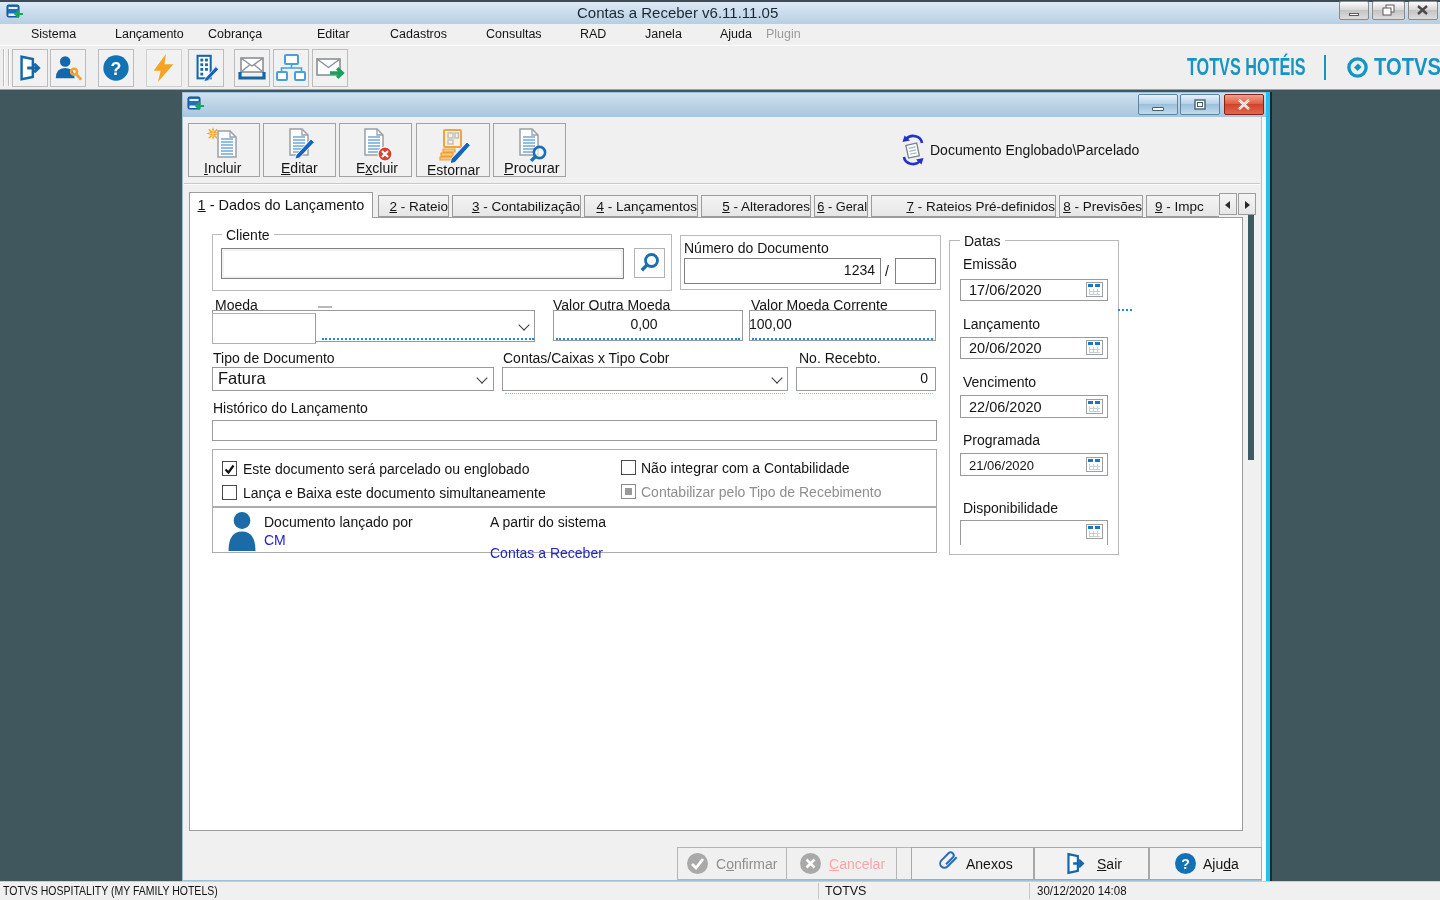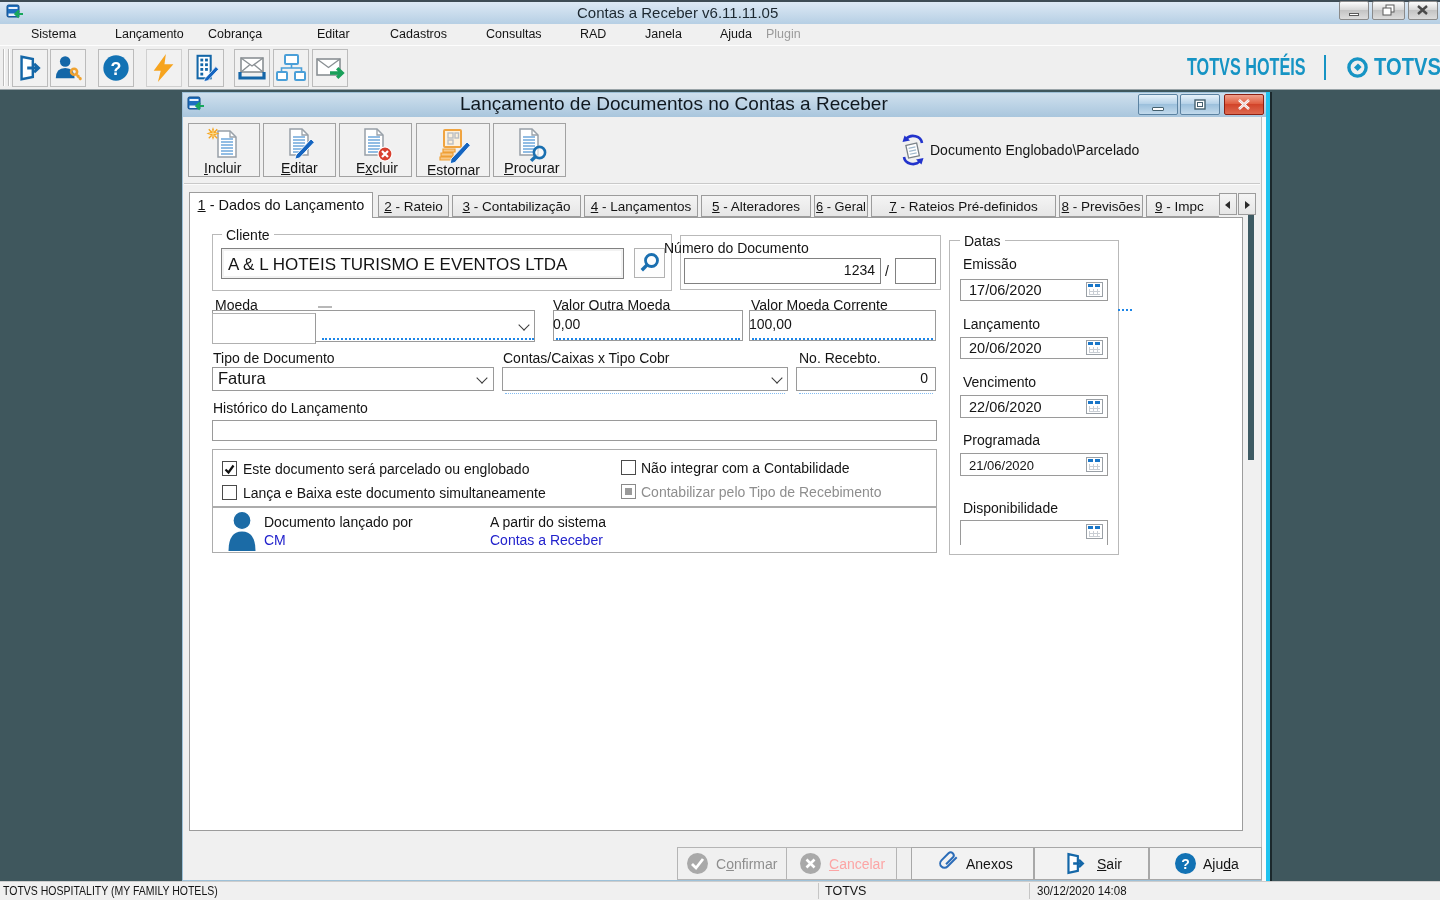--- a/index.html
+++ b/index.html
@@ -15,21 +15,21 @@
 .cb{position:absolute;width:15px;height:15px;background:#fff;border:1px solid #4a4a4a}
 .vline{position:absolute;width:1px;background:#c6c6c6}
 .dash{position:absolute;height:0;border-bottom:2px dotted #1d86e8}
 .cal{position:absolute;width:17px;height:15px;border:1px solid #9aa0a6;background:#fff}
 .cal:before{content:"";position:absolute;left:1px;top:1px;width:5px;height:3px;background:#1976c8;box-shadow:7px 0 0 #1976c8}
 .cal:after{content:"";position:absolute;left:2px;top:6px;width:11px;height:6px;background:
  repeating-linear-gradient(90deg,#c9ced4 0 1px,transparent 1px 4px),
  repeating-linear-gradient(0deg,#c9ced4 0 1px,transparent 1px 3px)}
 .tbtn{position:absolute;width:36px;height:38px;border:1px solid #bcbcbc;background:#f1f1f1;display:flex;align-items:center;justify-content:center}
 .dbtn{position:absolute;height:54px;border:1px solid #a2a2a2;background:#f1f1f1;text-align:center;font-size:13px;color:#141414}
-.tab{position:absolute;border:1px solid #9c9c9c;background:linear-gradient(#f4f4f4,#e6e6e6);font-size:13.5px;color:#141414;text-align:center;line-height:21px;white-space:nowrap;overflow:hidden}
+.tab{position:absolute;border:1px solid #9c9c9c;background:linear-gradient(#f4f4f4,#e6e6e6);font-size:13.5px;color:#141414;text-align:right;line-height:21px;white-space:nowrap;overflow:hidden}
 u{text-decoration:underline}
 </style></head>
 <body>
 <div id="page">
 
 <div class="ab" style="left:0;top:0;width:1440px;height:24px;background:linear-gradient(#dde9f5,#b6cfe4);border-top:2px solid #3e4c55"></div>
 <div class="ab" style="left:6px;top:4px;width:18px;height:17px">
 <svg width="18" height="17" viewBox="0 0 18 17">
         <rect x="1" y="1" width="12" height="12" rx="1.5" fill="#1d6fc0" stroke="#0f4a86"></rect>
         <rect x="2.5" y="3" width="9" height="2" fill="#e8f2fc"></rect>
@@ -157,21 +157,20 @@
 
 <div class="ab" style="left:183px;top:93px;width:1084px;height:24px;background:linear-gradient(#cfe0ee,#a9c6dd)"></div>
 <div class="ab" style="left:187px;top:96px;width:18px;height:17px">
 <svg width="18" height="17" viewBox="0 0 18 17">
         <rect x="1" y="1" width="12" height="12" rx="1.5" fill="#1d6fc0" stroke="#0f4a86"></rect>
         <rect x="2.5" y="3" width="9" height="2" fill="#e8f2fc"></rect>
         <rect x="2.5" y="9.5" width="9" height="2.5" fill="#e8f2fc"></rect>
         <path d="M17 10 h-7 m3-3.4 l-3.6 3.4 3.6 3.4" fill="none" stroke="#18a85c" stroke-width="2.2"></path>
       </svg>
 </div>
-<div class="lbl" style="left:460px;top:92.5px;font-size:19px;line-height:21px;color:#10181f">Lançamento de Documentos no Contas a Receber</div>
 <div class="ab" style="left:1138px;top:94px;width:40px;height:21px;background:linear-gradient(#e8f2fa,#b6d2e8 45%,#9cc0dc 50%,#c2daec);border:1px solid #5c83a2;border-radius:2px">
       <div class="ab" style="left:13px;top:12px;width:12px;height:4px;background:#fdfdfd;border:1px solid #44606e;border-radius:1px"></div>
     </div>
 <div class="ab" style="left:1180px;top:94px;width:40px;height:21px;background:linear-gradient(#e8f2fa,#b6d2e8 45%,#9cc0dc 50%,#c2daec);border:1px solid #5c83a2;border-radius:2px">
 <svg width="38" height="19">
         <rect x="14" y="5" width="10" height="9" fill="#fdfdfd" stroke="#44606e" stroke-width="1.4"></rect>
         <rect x="16.5" y="7.5" width="5" height="4" fill="none" stroke="#44606e"></rect>
       </svg></div>
 <div class="ab" style="left:1224px;top:94px;width:40px;height:21px;background:linear-gradient(#f0a08c,#e05f42 45%,#d2442a 50%,#dd6950);border:1px solid #8c2012;border-radius:2px">
 <svg width="38" height="19">
@@ -293,43 +292,42 @@
       <div class="ab" style="left:6px;top:7px;width:0;height:0;border-top:4px solid transparent;border-bottom:4px solid transparent;border-left:5px solid #2a2a2a"></div>
     </div>
 
 <div class="ab" style="left:189px;top:217px;width:1054px;height:614px;background:#fff;border:1px solid #9c9c9c"></div>
 
 <div class="ab" style="left:189px;top:192px;width:184px;height:26px;background:#fff;border:1px solid #9c9c9c;border-bottom:none;font-size:14.5px;color:#141414;text-align:center;line-height:24px"><u>1</u> - Dados do Lançamento</div>
 
 <div class="gb" style="left:212px;top:234px;width:460px;height:57px"></div>
 <div class="lbl" style="left:222px;top:228px;background:#fff;padding:0 4px">Cliente</div>
 <div class="inp" style="left:221px;top:248px;width:403px;height:31px;box-shadow:inset 0 0 0 2px #f2f2f2"></div>
-<div class="lbl" style="left:228px;top:255px;font-size:17px;line-height:19px">A &amp; L HOTEIS TURISMO E EVENTOS LTDA</div>
 <div class="ab" style="left:634px;top:248px;width:31px;height:30px;border:1px solid #b2b2b2;background:#fdfdfd">
 <svg width="29" height="28" viewBox="0 0 29 28">
         <circle cx="16.5" cy="11.5" r="6" fill="none" stroke="#1a6fb0" stroke-width="2.8"></circle>
         <path d="M12 16 l-5.2 5.2" stroke="#1a6fb0" stroke-width="3.4"></path>
       </svg></div>
 
 <div class="gb" style="left:680px;top:235px;width:261px;height:55px"></div>
-<div class="lbl" style="left:664px;top:241px">Número do Documento</div>
+<div class="lbl" style="left:684px;top:241px">Número do Documento</div>
 <div class="inp" style="left:684px;top:258px;width:197px;height:26px"></div>
 <div class="lbl" style="left:684px;top:263px;width:191px;text-align:right;font-size:14px">1234</div>
 <div class="lbl" style="left:885px;top:264px;font-size:14px">/</div>
 <div class="inp" style="left:895px;top:258px;width:41px;height:26px"></div>
 
 <div class="lbl" style="left:215px;top:298px">Moeda</div>
 <div class="inp" style="left:212px;top:310px;width:323px;height:32px;border-color:#9a9a9a"></div>
 <div class="ab" style="left:212px;top:313px;width:104px;height:31px;border:1px solid #b0b0b0;border-right-color:#9a9a9a;background:#fff"></div>
 <div class="chv" style="left:520px;top:321px"></div>
 <div class="dash" style="left:322px;top:338px;width:212px"></div>
 <div class="ab" style="left:318px;top:306px;width:14px;height:2px;background:#b8b8b8"></div>
 <div class="lbl" style="left:553px;top:298px">Valor Outra Moeda</div>
 <div class="inp" style="left:553px;top:310px;width:190px;height:31px;border-color:#9a9a9a"></div>
-<div class="lbl" style="left:553px;top:317px;width:182px;text-align:left;font-size:14px">0,00</div>
+<div class="lbl" style="left:553px;top:317px;width:182px;text-align:center;font-size:14px">0,00</div>
 <div class="dash" style="left:556px;top:338px;width:184px"></div>
 <div class="lbl" style="left:751px;top:298px">Valor Moeda Corrente</div>
 <div class="inp" style="left:749px;top:310px;width:187px;height:31px;border-color:#9a9a9a"></div>
 <div class="lbl" style="left:749px;top:317px;width:179px;text-align:left;font-size:14px">100,00</div>
 <div class="dash" style="left:752px;top:338px;width:181px"></div>
 
 <div class="lbl" style="left:213px;top:351px">Tipo de Documento</div>
 <div class="inp" style="left:212px;top:367px;width:282px;height:24px;border-color:#9a9a9a"></div>
 <div class="lbl" style="left:218px;top:369px;font-size:16.5px;line-height:18px">Fatura</div>
 <div class="chv" style="left:478px;top:374px"></div>
@@ -361,21 +359,21 @@
 
 <div class="gb" style="left:212px;top:507px;width:725px;height:46px;border-color:#acacac"></div>
 <div class="ab" style="left:228px;top:511px">
 <svg width="28" height="40" viewBox="0 0 28 40">
         <path d="M0.5 40 Q0.5 20.5 14 20.5 Q27.5 20.5 27.5 40 z" fill="#1b6ba6"></path>
         <circle cx="14" cy="9.5" r="9" fill="#1b6ba6" stroke="#fff" stroke-width="1.2"></circle>
       </svg></div>
 <div class="lbl" style="left:264px;top:515px">Documento lançado por</div>
 <div class="lbl" style="left:264px;top:533px;color:#2222cc">CM</div>
 <div class="lbl" style="left:490px;top:515px">A partir do sistema</div>
-<div class="lbl" style="left:490px;top:533px;color:#2222cc">Contas a Receber</div>
+<div class="lbl" style="left:490px;top:546px;color:#2222cc">Contas a Receber</div>
 
 <div class="gb" style="left:949px;top:240px;width:170px;height:315px"></div>
 <div class="lbl" style="left:960px;top:234px;background:#fff;padding:0 4px">Datas</div>
 <div class="lbl" style="left:963px;top:257px">Emissão</div>
 <div class="inp" style="left:960px;top:279px;width:148px;height:22px;border-color:#9a9a9a"></div>
 <div class="lbl" style="left:969px;top:283px;font-size:14.5px">17/06/2020</div>
 <div class="cal" style="left:1086px;top:282px"></div>
 <div class="lbl" style="left:963px;top:317px">Lançamento</div>
 <div class="inp" style="left:960px;top:337px;width:148px;height:22px;border-color:#9a9a9a"></div>
 <div class="lbl" style="left:969px;top:341px;font-size:14.5px">20/06/2020</div>

